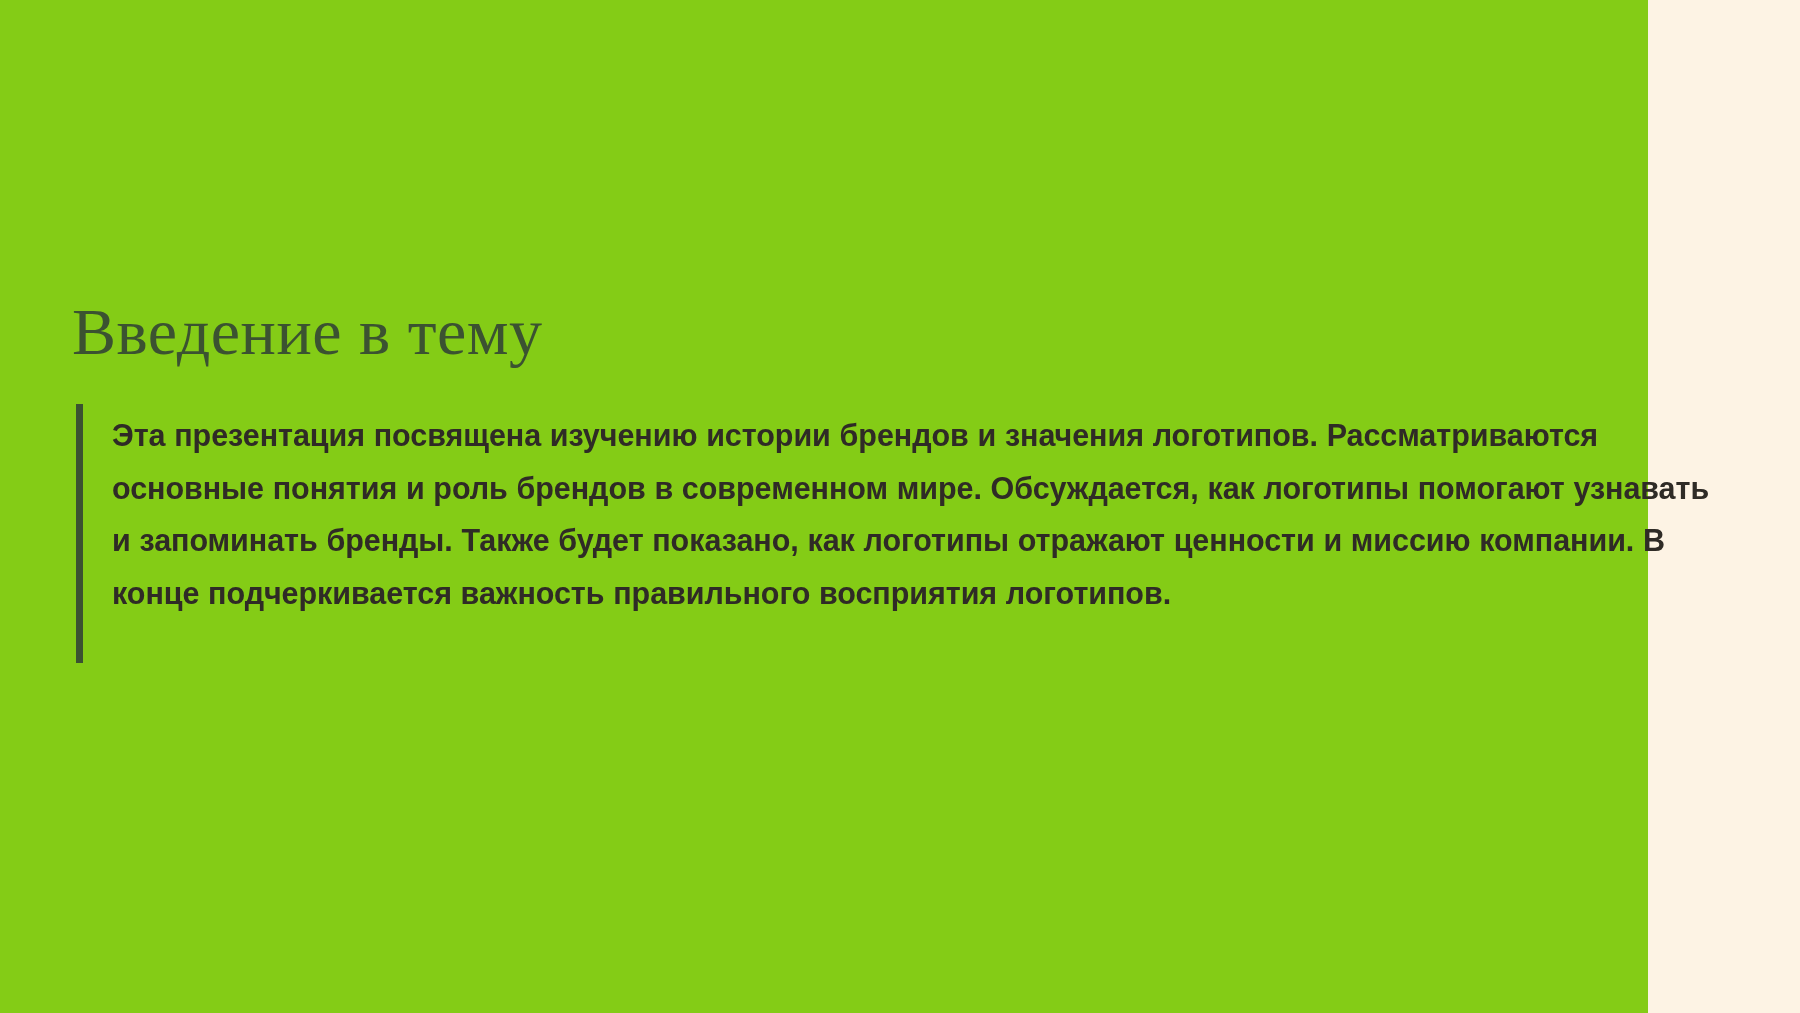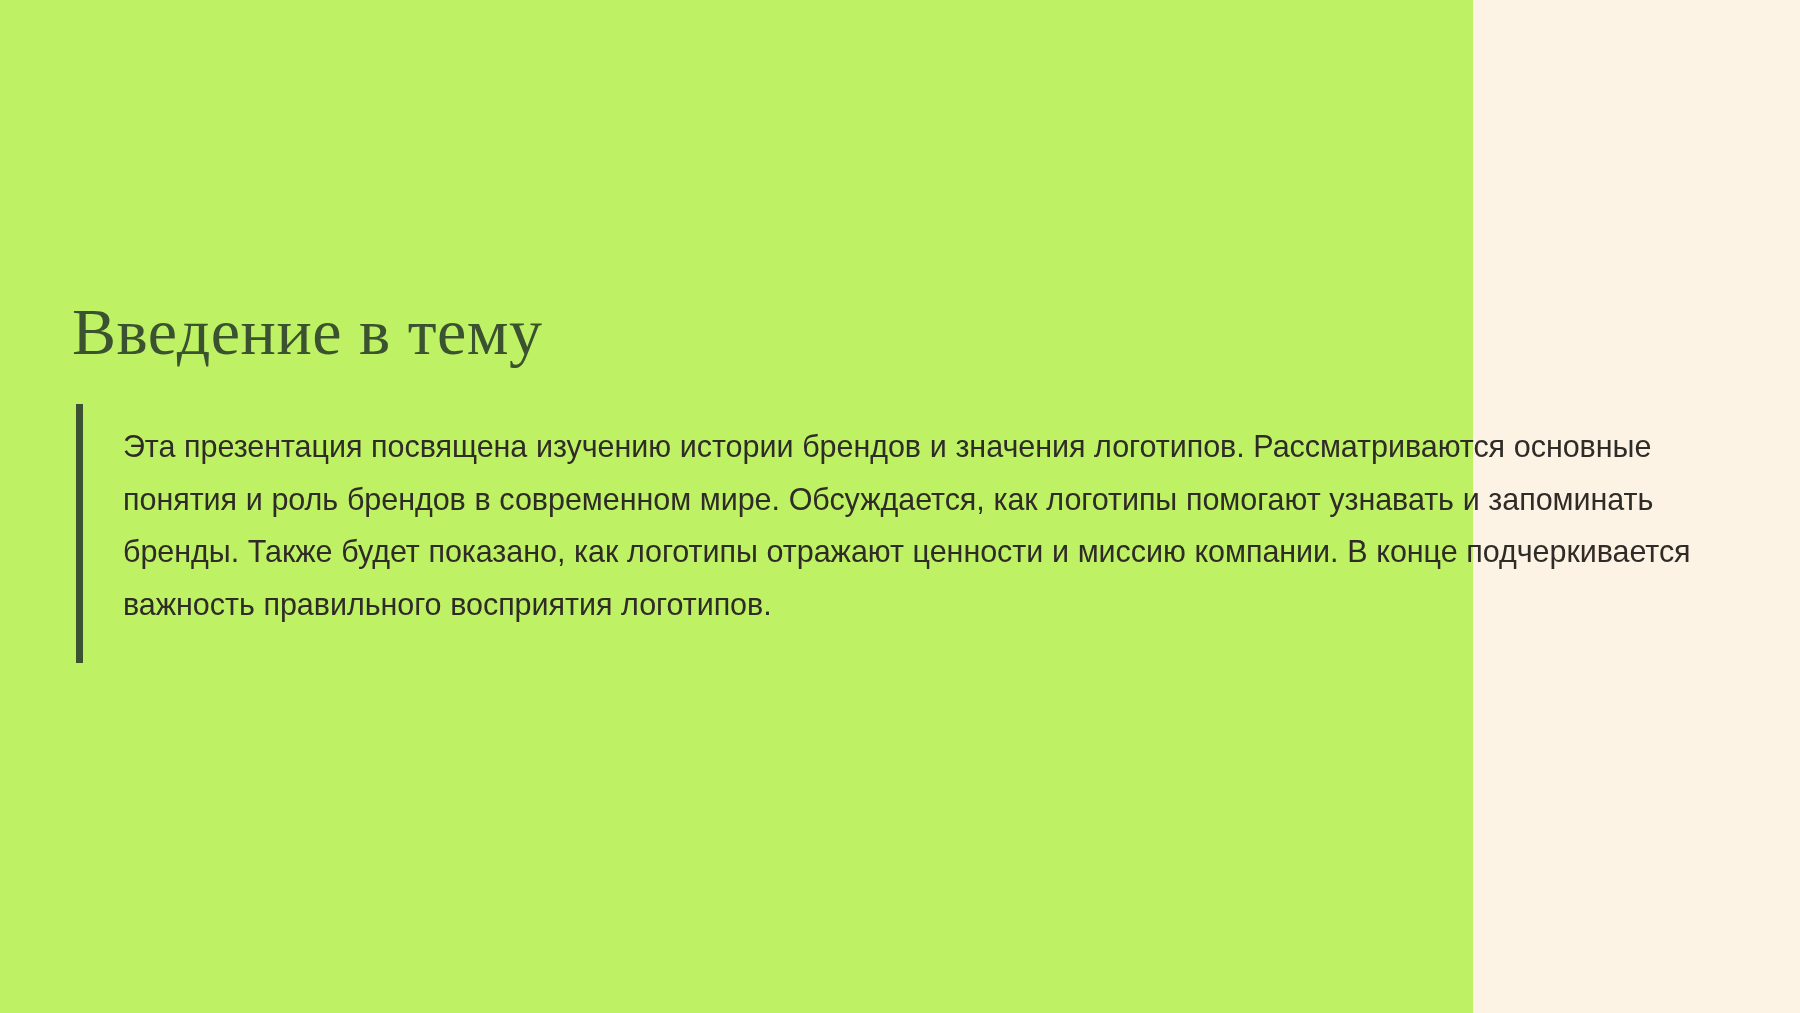--- a/index.html
+++ b/index.html
@@ -10,23 +10,23 @@
   body {
     width: 1800px;
     height: 1013px;
     overflow: hidden;
     background: #FDF3E4;
     font-family: "Liberation Sans", sans-serif;
   }
 
   .slide {
     position: relative;
-    width: 1473px;
+    width: 1648px;
     height: 1013px;
-    background: #bef264;
+    background: #84cc16;
     box-sizing: border-box;
   }
 
   .slide-title {
     position: absolute;
     left: 72px;
     top: 292px;
     font-family: "Liberation Serif", "DejaVu Serif", serif;
     font-size: 66px;
     line-height: 80px;
@@ -49,26 +49,26 @@
   .accent-bar {
     flex: 0 0 auto;
     width: 7px;
     min-height: 259px;
     background: #3B5231;
     border-radius: 0;
   }
 
   .body-text {
     flex: 1 1 auto;
-    margin: 16px;
+    margin: 5px;
     padding: 0 0 0 24px;
     font-family: "Liberation Sans", sans-serif;
     font-size: 30.5px;
     line-height: 52.5px;
-    font-weight: 400;
+    font-weight: 700;
     color: #2F2B26;
     letter-spacing: -0.05px;
     text-align: left;
     word-spacing: 0.3px;
   }
 </style>
 </head>
 <body>
 
 <div class="slide">

